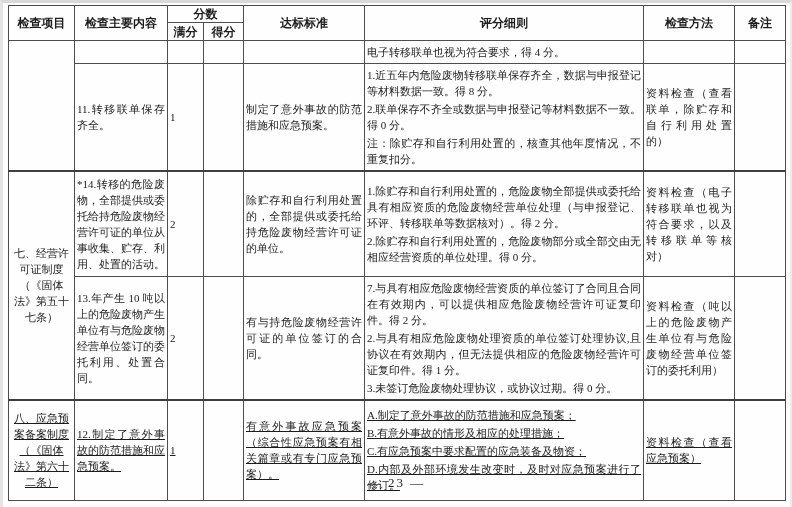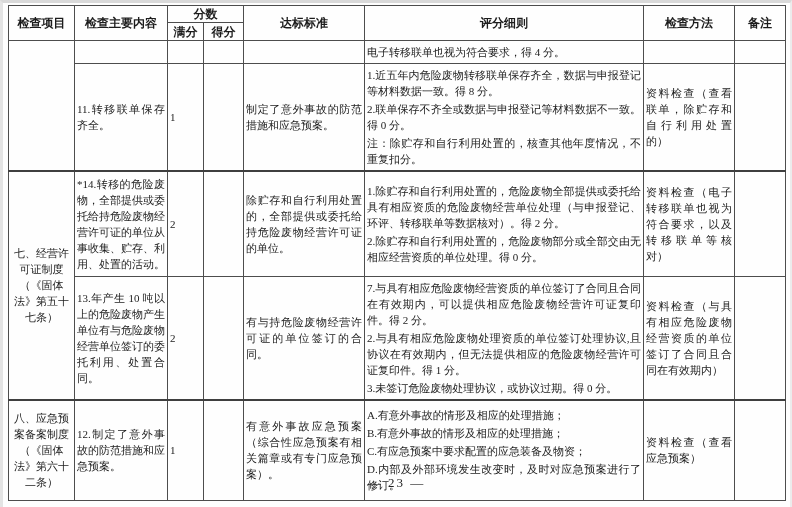--- a/index.html
+++ b/index.html
@@ -43,21 +43,21 @@
     font-size: 12px;
     text-align: center;
     padding: 0 1px;
   }
   tr.hr1 { height: 14px; }
   tr.hr2 { height: 18px; }
   tr.row-a { height: 16px; }
   tr.row-b { height: 98px; }
   tr.row-c { height: 105px; }
   tr.row-d { height: 111px; }
-  tr.row-e { height: 101px; }
+  tr.row-e { height: 101px; text-decoration: underline; }
   tr.section-top td { border-top: 2px solid #3f3f3f; }
   td.c1 {
     font-size: 9.5px;
     line-height: 15px;
     padding: 1px 1px;
     text-align: center;
     margin-left: 12px;
   }
   td.c2 {
     text-align: justify;
@@ -163,31 +163,31 @@
       <tr class="row-d">
         <td class="c2">13.年产生 10 吨以上的危险废物产生单位有与危险废物经营单位签订的委托利用、处置合同。</td>
         <td class="c3">2</td>
         <td class="c4"></td>
         <td class="c5">有与持危险废物经营许可证的单位签订的合同。</td>
         <td class="rules">
             <div>7.与具有相应危险废物经营资质的单位签订了合同且合同在有效期内，可以提供相应危险废物经营许可证复印件。得 2 分。</div>
             <div>2.与具有相应危险废物处理资质的单位签订处理协议,且协议在有效期内，但无法提供相应的危险废物经营许可证复印件。得 1 分。</div>
             <div>3.未签订危险废物处理协议，或协议过期。得 0 分。</div>
           </td>
-        <td class="c7">资料检查（与具有相应危险废物经营资质的单位签订了合同且合同在有效期内）</td>
+        <td class="c7">资料检查（吨以上的危险废物产生单位有与危险废物经营单位签订的委托利用）</td>
         <td class="c8"></td>
       </tr>
       <tr class="row-e section-top">
         <td class="c1">八、应急预案备案制度（《固体法》第六十二条）</td>
         <td class="c2">12.制定了意外事故的防范措施和应急预案。</td>
         <td class="c3">1</td>
         <td class="c4"></td>
         <td class="c5">有意外事故应急预案（综合性应急预案有相关篇章或有专门应急预案）。</td>
         <td class="rules">
-            <div>A.有意外事故的情形及相应的处理措施；</div>
+            <div>A.制定了意外事故的防范措施和应急预案；</div>
             <div>B.有意外事故的情形及相应的处理措施；</div>
             <div>C.有应急预案中要求配置的应急装备及物资；</div>
             <div>D.内部及外部环境发生改变时，及时对应急预案进行了修订。</div>
           </td>
         <td class="c7">资料检查（查看应急预案）</td>
         <td class="c8"></td>
       </tr>
     </tbody>
   </table>
 

